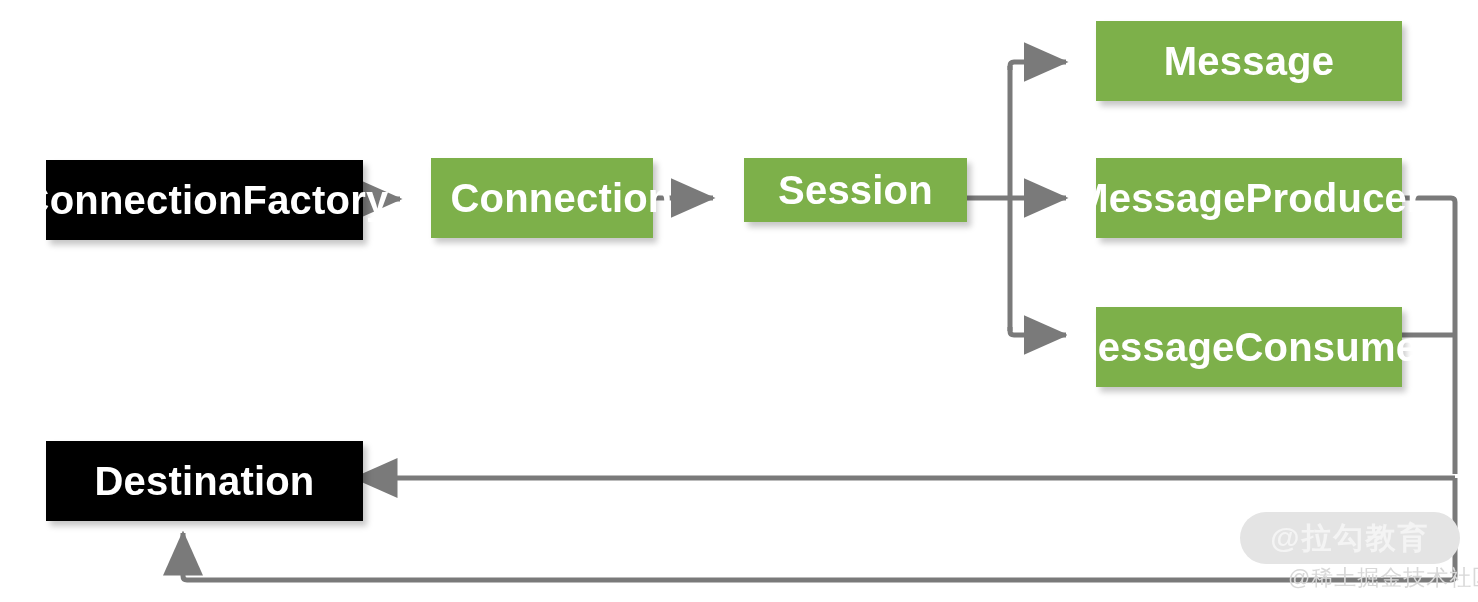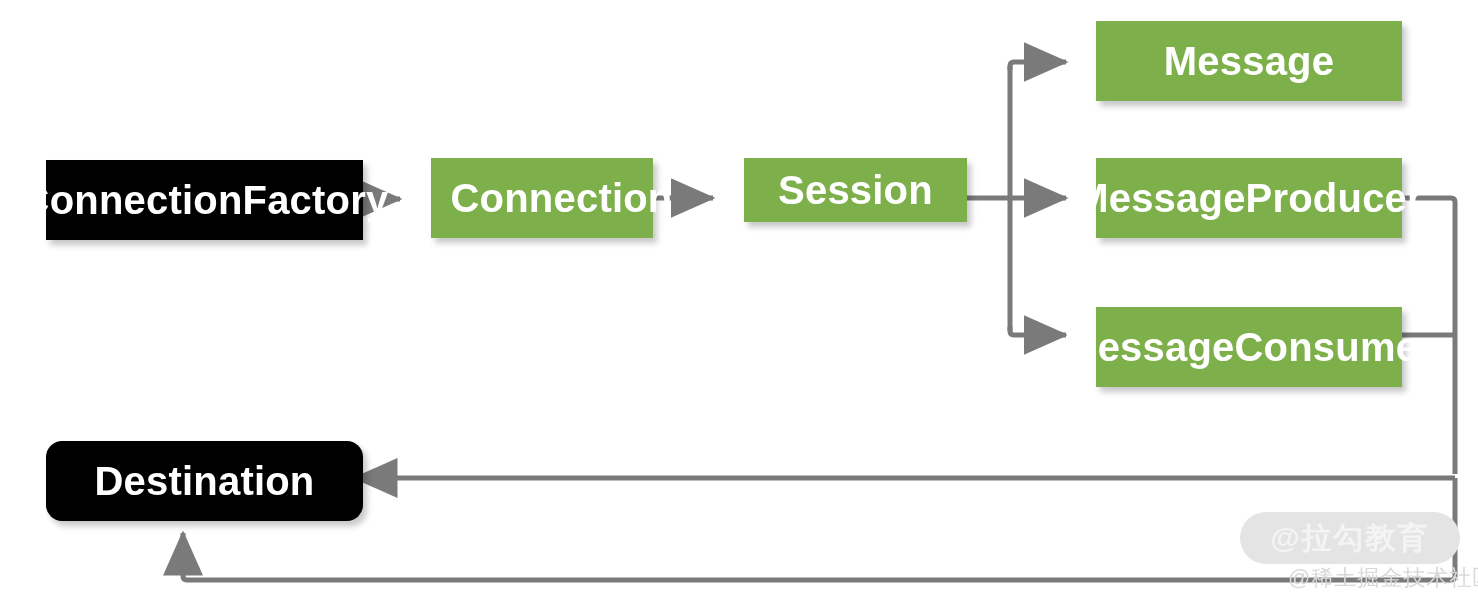--- a/index.html
+++ b/index.html
@@ -134,21 +134,21 @@
   </div>
 
   <div class="node green" style="left:1076px; top:158px; width:306px; height:80px;">
     <span>MessageProducer</span>
   </div>
 
   <div class="node green" style="left:1076px; top:307px; width:306px; height:80px;">
     <span>MessageConsumer</span>
   </div>
 
-  <div class="node orange" style="left:26px; top:441px; width:317px; height:80px;border-radius:16px;">
+  <div class="node orange" style="left:26px; top:441px; width:317px; height:80px;">
     <span>Destination</span>
   </div>
 
   <div class="watermark-pill" style="left:1240px; top:512px; width:220px; height:52px;">
     <span>@拉勾教育</span>
   </div>
 
   <div class="watermark-text" style="left:1288px; top:563px;">@稀土掘金技术社区</div>
 
 </div>

